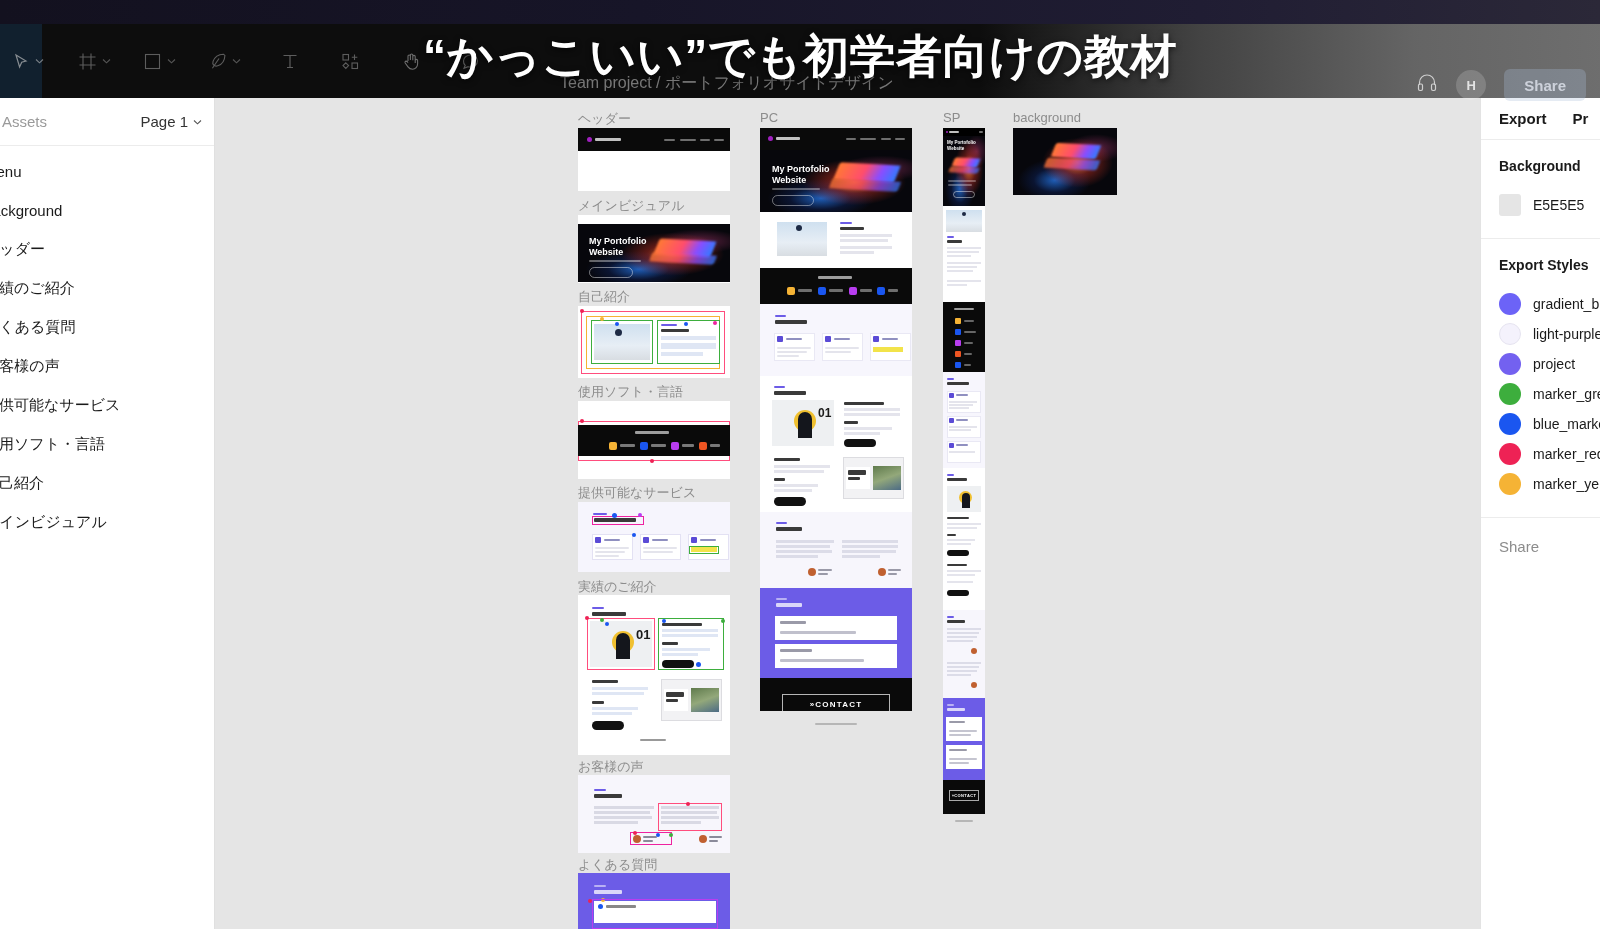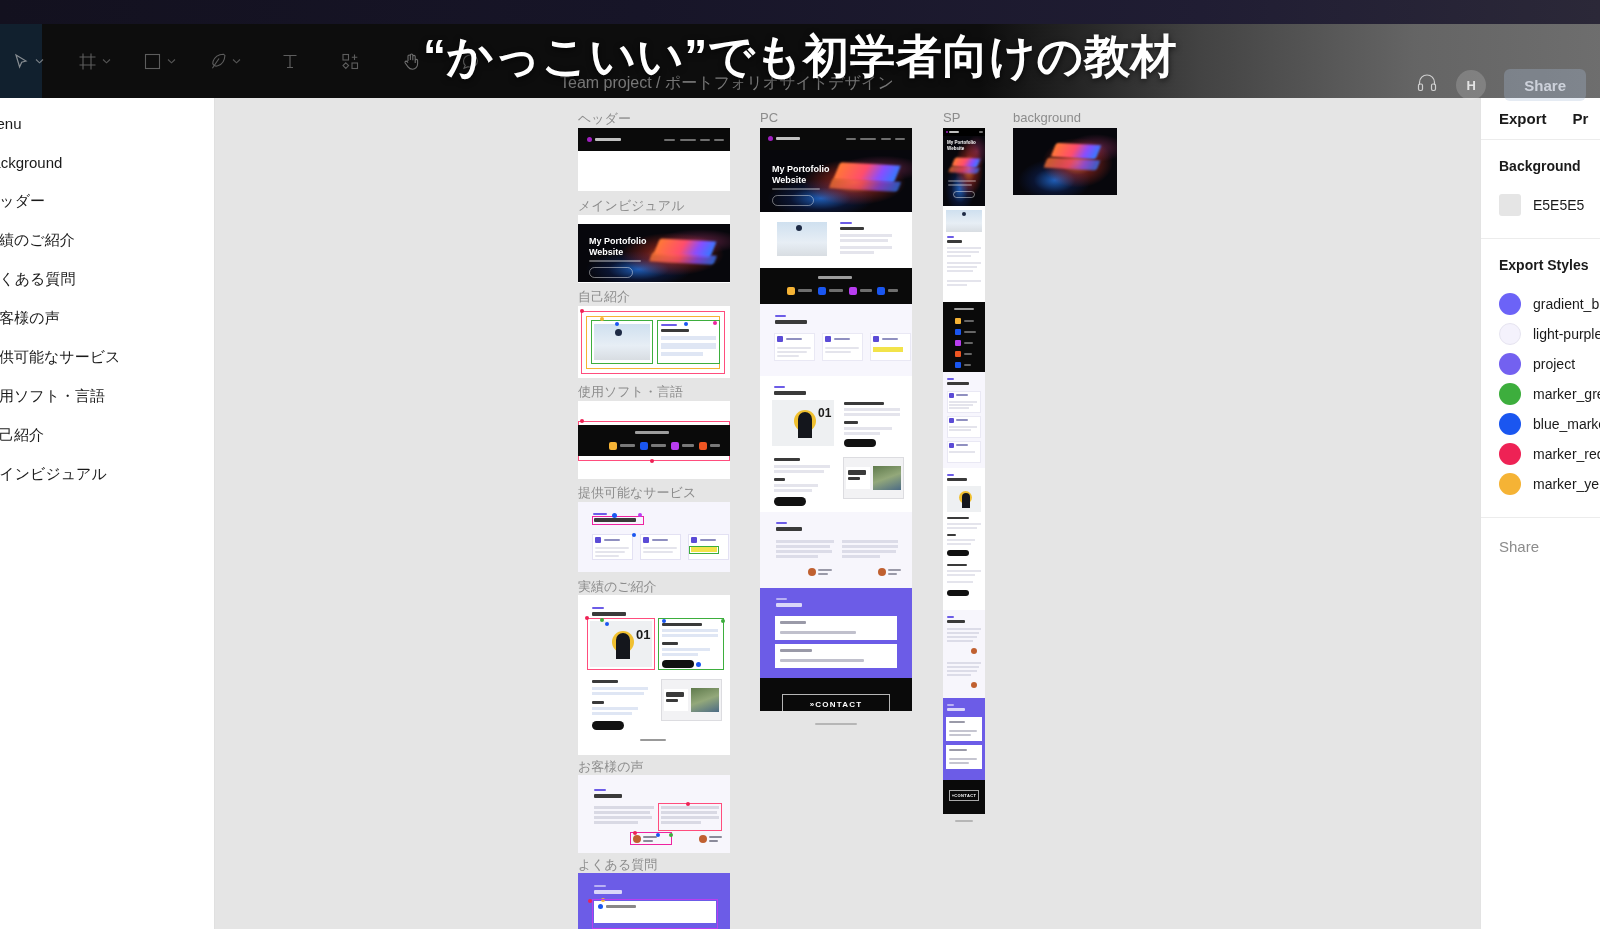--- a/index.html
+++ b/index.html
@@ -235,20 +235,29 @@
           </svg>
       </div>
       <div class="avatar">H</div>
       <div class="share-btn">Share</div>
     </div>
   </div>
 
   <div class="title-overlay">“かっこいい”でも初学者向けの教材</div>
 
   <div class="leftpanel">
+    <div class="lp-tabs">
+      <div class="lp-tab">Assets</div>
+      <div class="lp-page">
+        <span>Page 1</span>
+        <svg width="9" height="6" viewBox="0 0 9 6" fill="none" stroke="#555" stroke-width="1.1">
+            <path d="M1 1.5L4.5 4.8 8 1.5"></path>
+          </svg>
+      </div>
+    </div>
     <div class="lp-list">
       <div class="lp-item">
           <span>menu</span>
         </div>
       <div class="lp-item">
           <span>background</span>
         </div>
       <div class="lp-item">
           <span>ヘッダー</span>
         </div>

